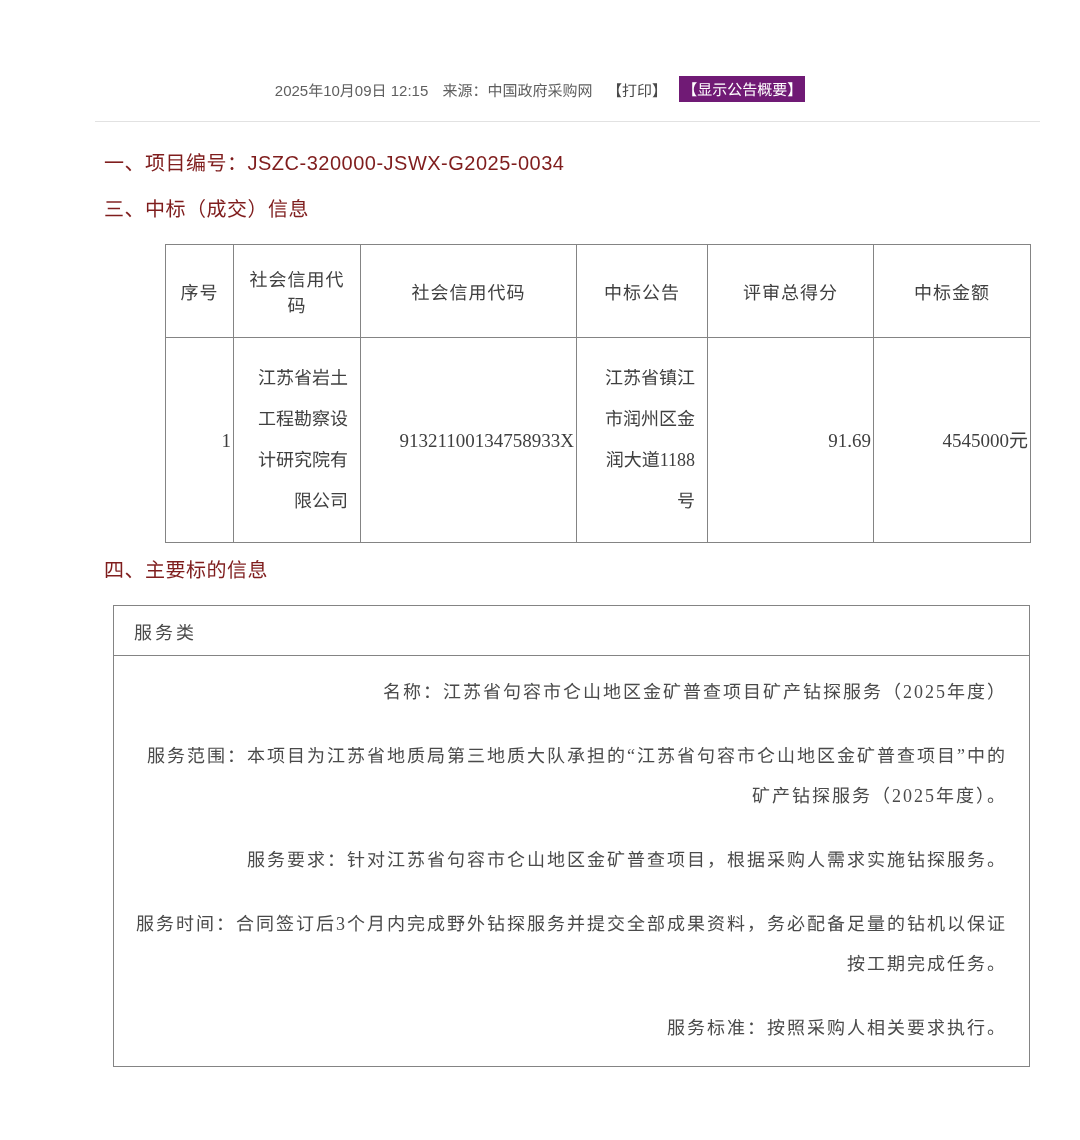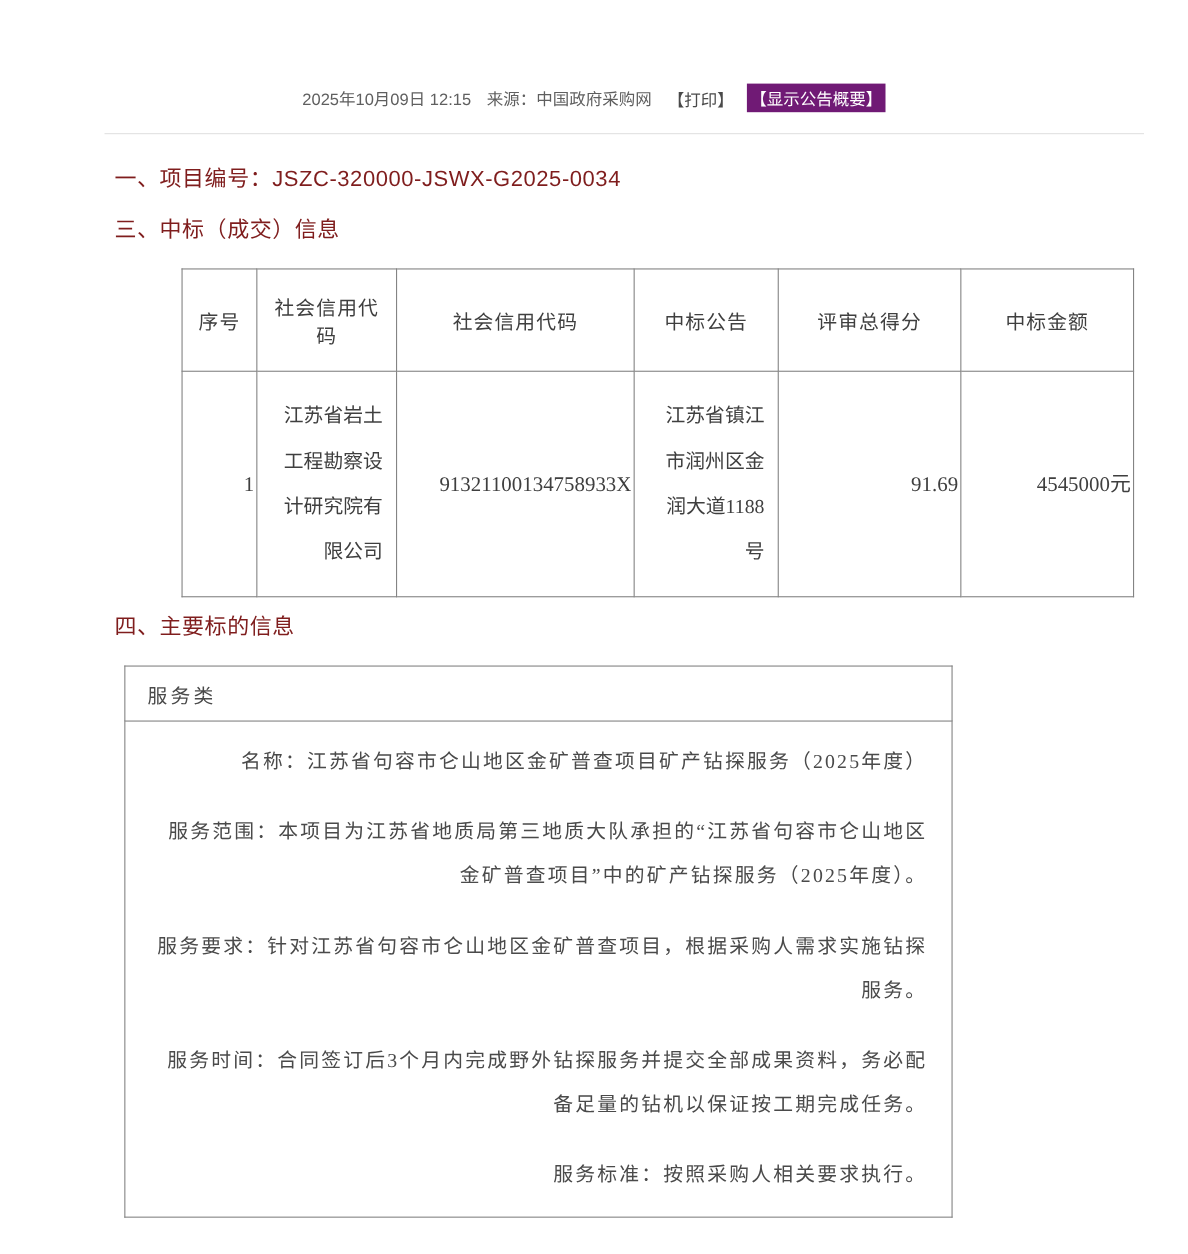--- a/index.html
+++ b/index.html
@@ -74,21 +74,21 @@
     font-size: 18px;
     padding: 20px 12px;
   }
   .award-table thead th { height: 50px; letter-spacing: 1px; }
   .award-table tbody td { height: 166px; line-height: 41px; text-align: right; }
   .award-table .num { font-size: 19px; letter-spacing: 0; padding: 4px 2px; }
 
   
   .subject-table {
     margin: 5px 0 0 9px;
-    width: 753px;
+    width: 917px;
     table-layout: fixed;
     font-family: "Liberation Serif", "DejaVu Serif", serif;
     color: #4a4a4a;
   }
   .subject-table td {
     border: 1px solid #848484;
     font-size: 18px;
     text-align: left;
     vertical-align: top;
   }

